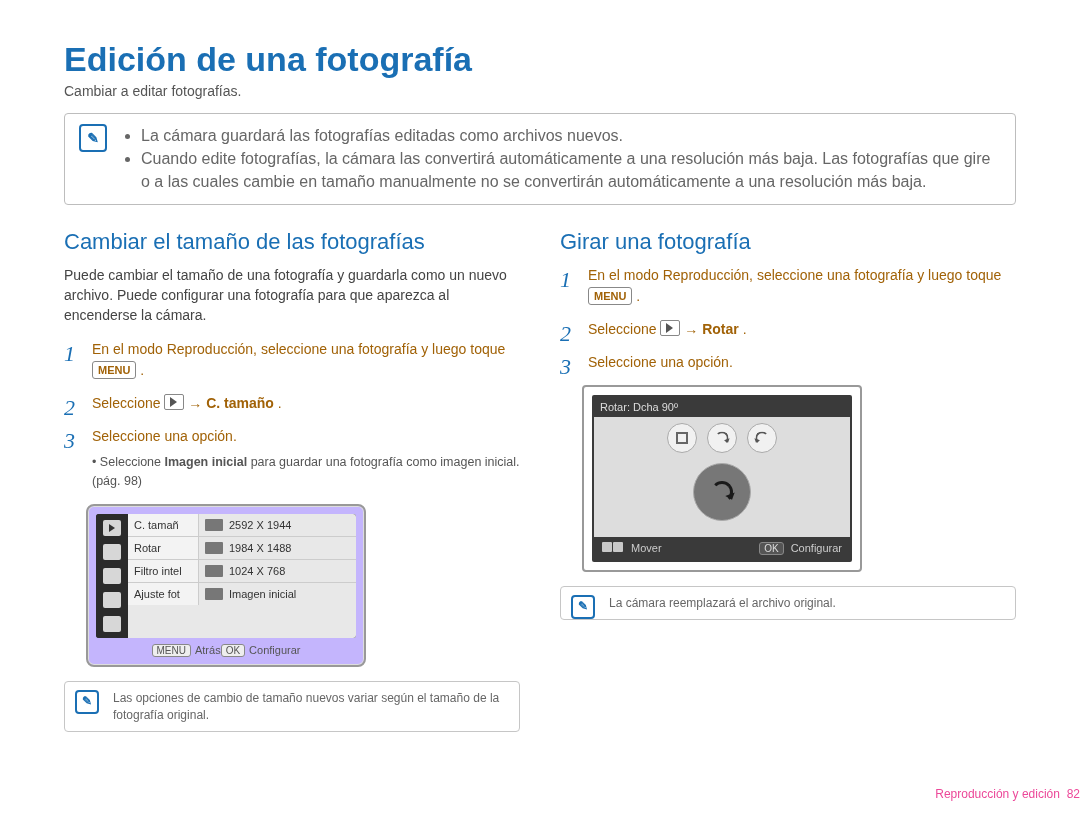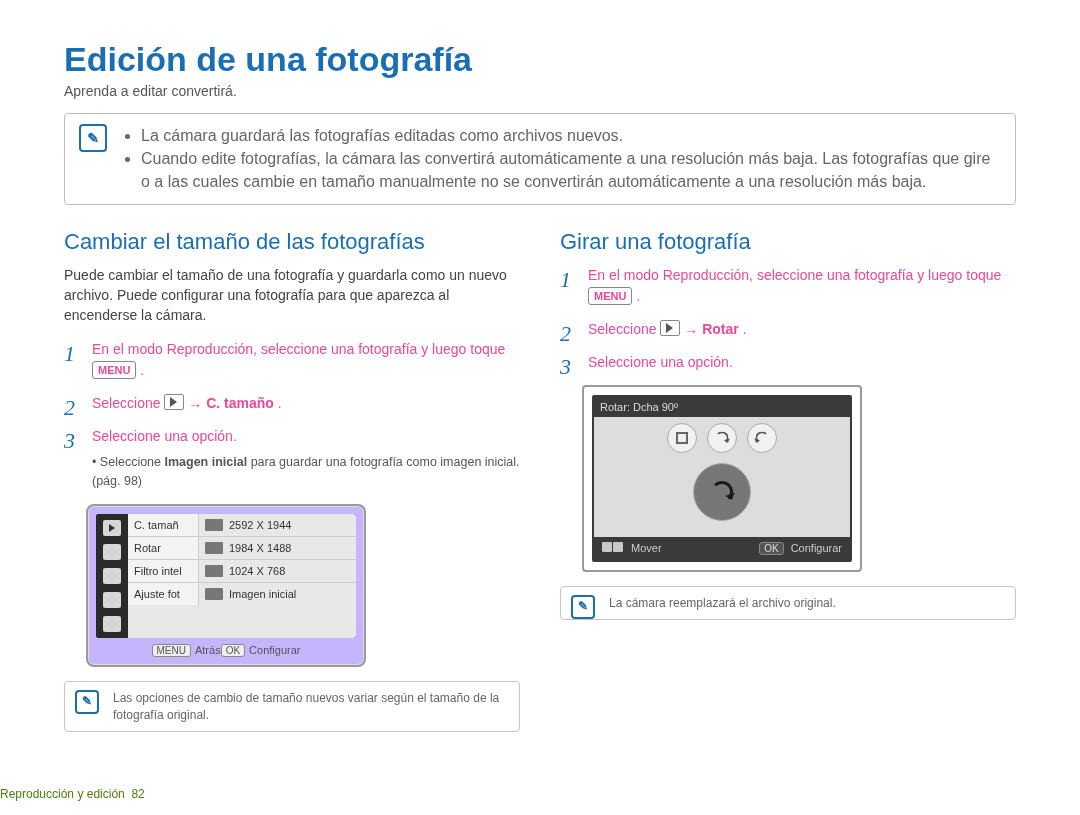--- a/index.html
+++ b/index.html
@@ -8,21 +8,21 @@
   .subtitle{font-size:14px;color:#555;margin-bottom:14px}
   .info-box{border:1px solid #bdbdbd;border-radius:4px;padding:10px 14px 10px 62px;position:relative;margin-bottom:24px}
   .info-box .icon-slot{position:absolute;left:14px;top:10px;width:28px;height:28px}
   .note-icon{width:24px;height:24px;border:2px solid #1a6fb4;border-radius:4px;display:flex;align-items:center;justify-content:center;color:#1a6fb4;font-weight:bold;font-size:14px}
   .info-box ul{margin:0;padding-left:14px;font-size:16px;color:#666;line-height:1.45}
   .cols{display:flex;gap:40px}
   .col{flex:1;min-width:0}
   .sect-title{font-size:22px;color:#1a6fb4;font-weight:400;margin-bottom:10px}
   .para{font-size:14px;color:#444;line-height:1.45;margin-bottom:14px}
   ol.steps{list-style:none;margin:0 0 10px 0;padding:0;counter-reset:step}
-  ol.steps>li{position:relative;padding-left:28px;margin-bottom:12px;font-size:14px;color:#ec4899;line-height:1.5}
+  ol.steps>li{position:relative;padding-left:28px;margin-bottom:12px;font-size:14px;color:#a16207;line-height:1.5}
   ol.steps>li::before{counter-increment:step;content:counter(step);position:absolute;left:0;top:-2px;font-size:22px;font-style:italic;color:#1a6fb4;font-family:Georgia,serif}
   .menu-chip{display:inline-block;border:1px solid #888;border-radius:3px;padding:0 5px;font-size:11px;font-weight:bold;line-height:16px;vertical-align:1px}
   .play-chip{display:inline-block;width:18px;height:14px;border:1px solid #888;border-radius:2px;position:relative;vertical-align:-2px}
   .play-chip::after{content:"";position:absolute;left:5px;top:2px;border-left:7px solid #555;border-top:5px solid transparent;border-bottom:5px solid transparent}
   .sub-bullet{font-size:12.5px;color:#555;line-height:1.45;padding-left:28px;margin-top:-6px;margin-bottom:14px}
   .sub-bullet::before{content:"• ";}
   .device{width:260px;border:2px solid #999;border-radius:8px;padding:8px;background:#c4b5fd;margin:6px 0 14px 22px;box-shadow:0 0 0 1px #ddd inset}
   .dev-body{display:flex;background:#333;border-radius:3px;overflow:hidden}
   .dev-side{width:32px;background:#2b2b2b;padding:6px 0;display:flex;flex-direction:column;align-items:center;gap:8px}
   .side-ic{width:18px;height:16px;background:#d7d7d7;border-radius:2px;position:relative}
@@ -41,29 +41,29 @@
   .d2-top{font-size:11px;color:#ddd;padding:4px 6px}
   .d2-stage{background:#ddd;height:120px;display:flex;align-items:center;justify-content:center;gap:10px;position:relative}
   .d2-circ{width:28px;height:28px;border-radius:50%;background:#f1f1f1;border:1px solid #aaa;display:flex;align-items:center;justify-content:center;position:relative}
   .d2-circ.big{width:56px;height:56px;background:#777}
   .curve-arrow{position:relative;width:28px;height:28px}
   .curve-arrow::before{content:"";position:absolute;inset:3px;border:3px solid #555;border-left-color:transparent;border-bottom-color:transparent;border-radius:50%}
   .curve-arrow::after{content:"";position:absolute;right:0;bottom:6px;border-top:6px solid #555;border-left:5px solid transparent;border-right:5px solid transparent;transform:rotate(-20deg)}
   .d2-bot{display:flex;justify-content:space-between;align-items:center;padding:5px 8px;font-size:11px;color:#ccc}
   .lr-chip{display:inline-flex;gap:1px;margin-right:5px}
   .lr-chip span{width:10px;height:10px;background:#c9c9c9;border-radius:1px;position:relative}
-  .pagefoot{position:absolute;left:0;right:0;bottom:14px;text-align:left;font-size:12px;color:#4d7c0f}
+  .pagefoot{position:absolute;left:0;right:0;bottom:14px;text-align:right;font-size:12px;color:#ec4899}
 </style>
 </head>
 <body>
 
 <div class="page">
 
   <div class="title">Edición de una fotografía</div>
-  <div class="subtitle">Aprenda a editar convertirá.</div>
+  <div class="subtitle">Cambiar a editar fotografías.</div>
 
   <div class="info-box">
     <div class="icon-slot">
         <div class="note-icon">✎</div>
       </div>
     <ul>
       <li>La cámara guardará las fotografías editadas como archivos nuevos.</li>
       <li>Cuando edite fotografías, la cámara las convertirá automáticamente a una resolución más baja. Las fotografías que gire o a las cuales cambie en tamaño manualmente no se convertirán automáticamente a una resolución más baja.</li>
     </ul>
   </div>

